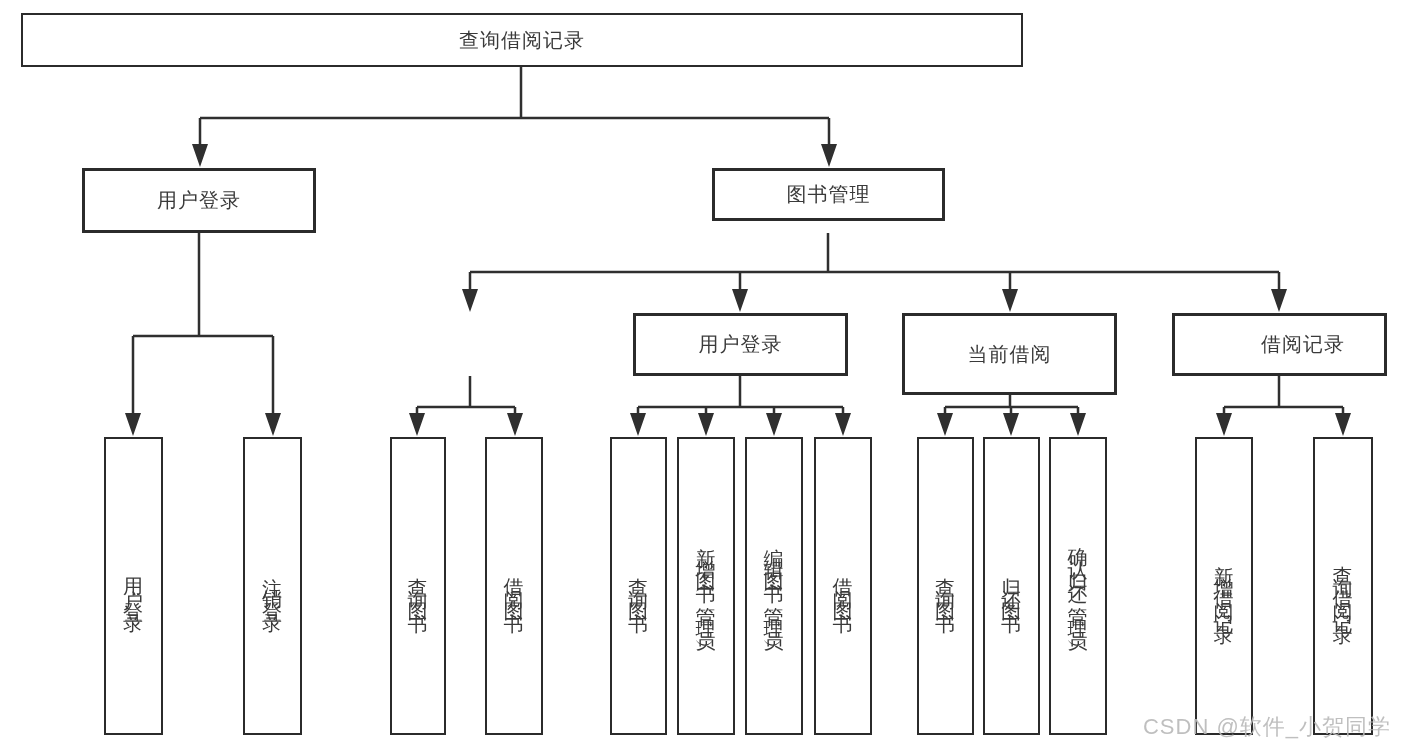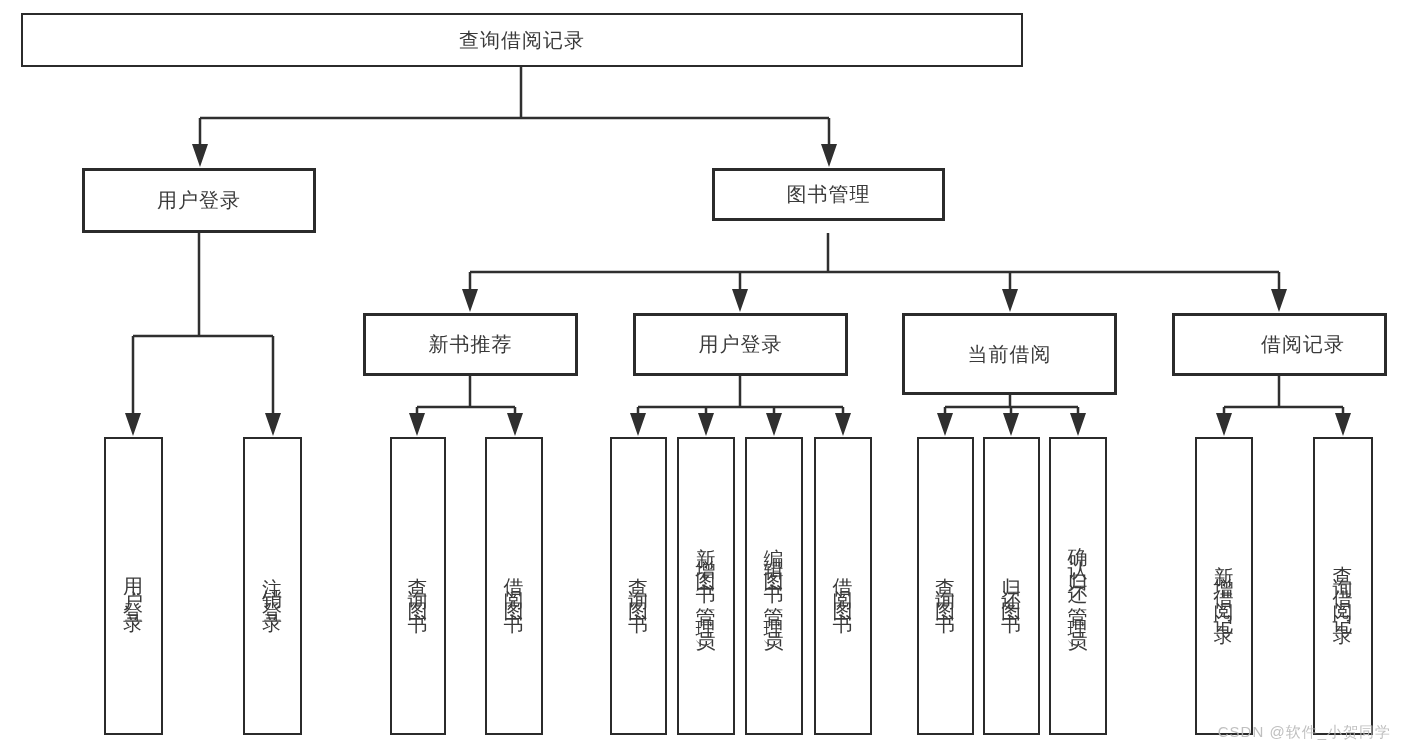--- a/index.html
+++ b/index.html
@@ -26,21 +26,21 @@
     letter-spacing:12px;
     font-size:20px;
     color:#3a3a3a;
     line-height:1;
     white-space:nowrap;
   }
   .watermark{
     position:absolute;
     right:14px;
     bottom:5px;
-    font-size:15px;
+    font-size:22px;
     color:#b9b9b9;
     letter-spacing:1px;
     opacity:.9;
     z-index:5;
     white-space:nowrap;
   }
 </style>
 </head>
 <body>
 
@@ -107,23 +107,20 @@
     <span>查询借阅记录</span>
   </div>
 
   <div class="box" style="left:82px;top:168px;width:234px;height:65px;">
     <span>用户登录</span>
   </div>
   <div class="box" style="left:712px;top:168px;width:233px;height:53px;">
     <span>图书管理</span>
   </div>
 
-  <div class="box" style="left:363px;top:313px;width:215px;height:63px;">
-    <span>新书推荐</span>
-  </div>
   <div class="box" style="left:633px;top:313px;width:215px;height:63px;">
     <span>用户登录</span>
   </div>
   <div class="box" style="left:902px;top:313px;width:215px;height:82px;">
     <span>当前借阅</span>
   </div>
   <div class="box" style="left:1172px;top:313px;width:215px;height:63px;padding-left:47px;">
     <span>借阅记录</span>
   </div>
 

